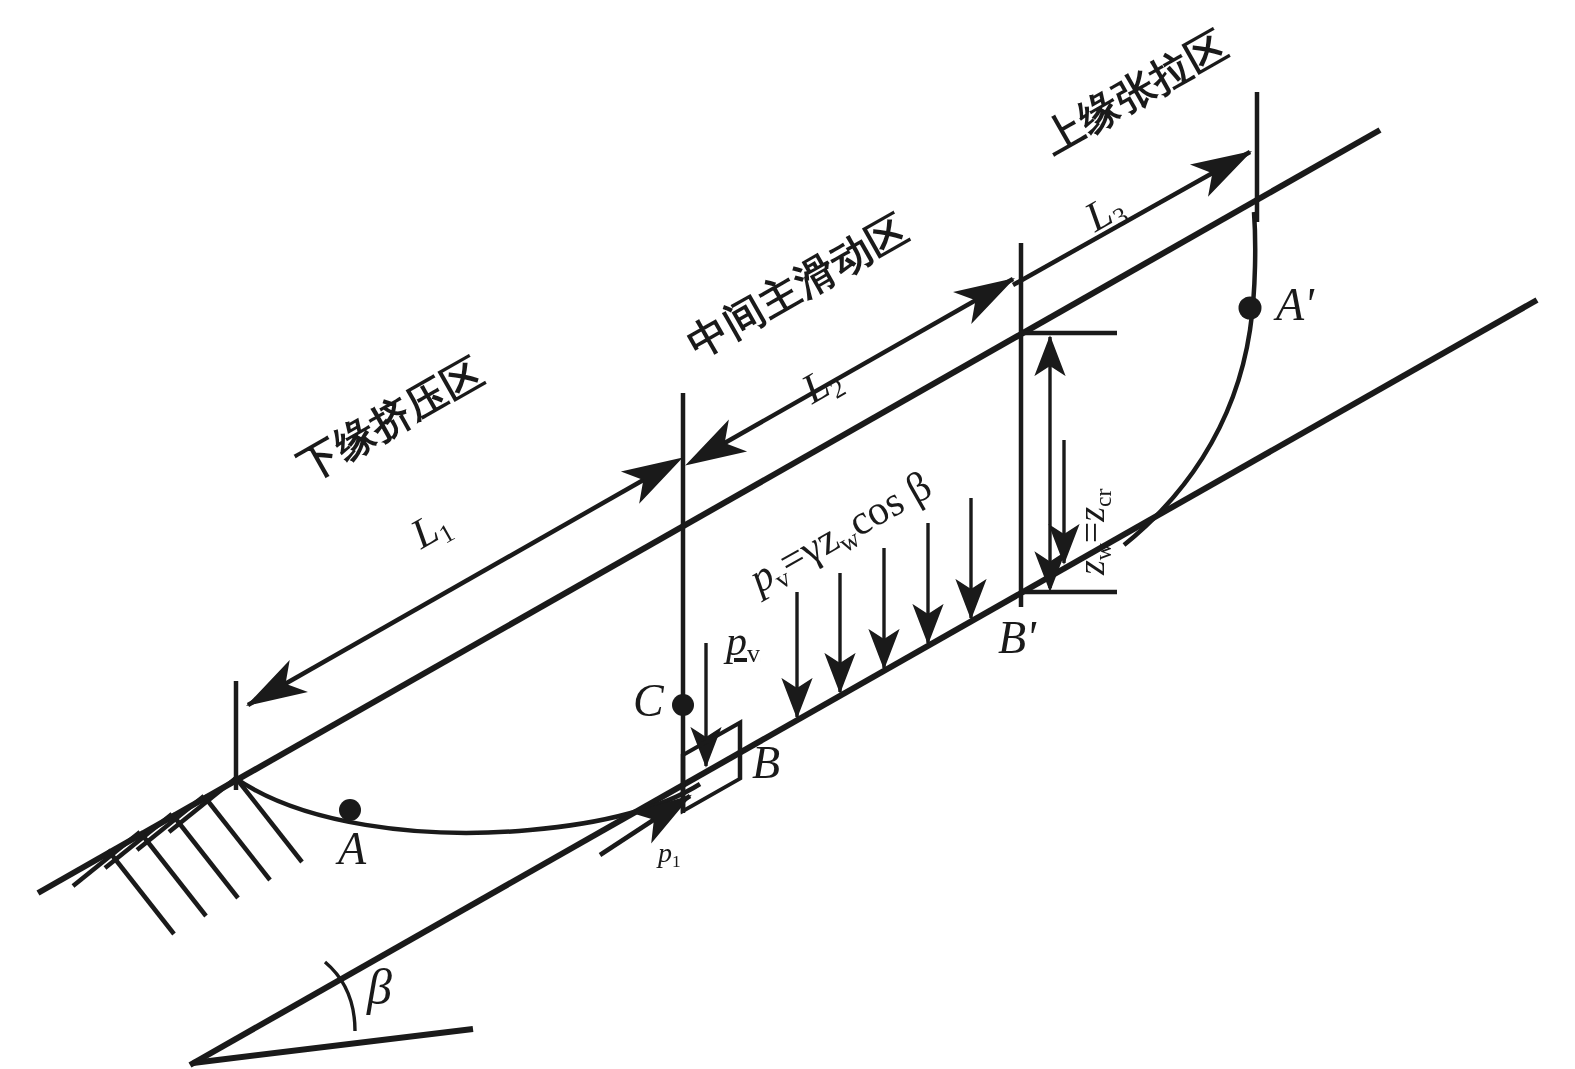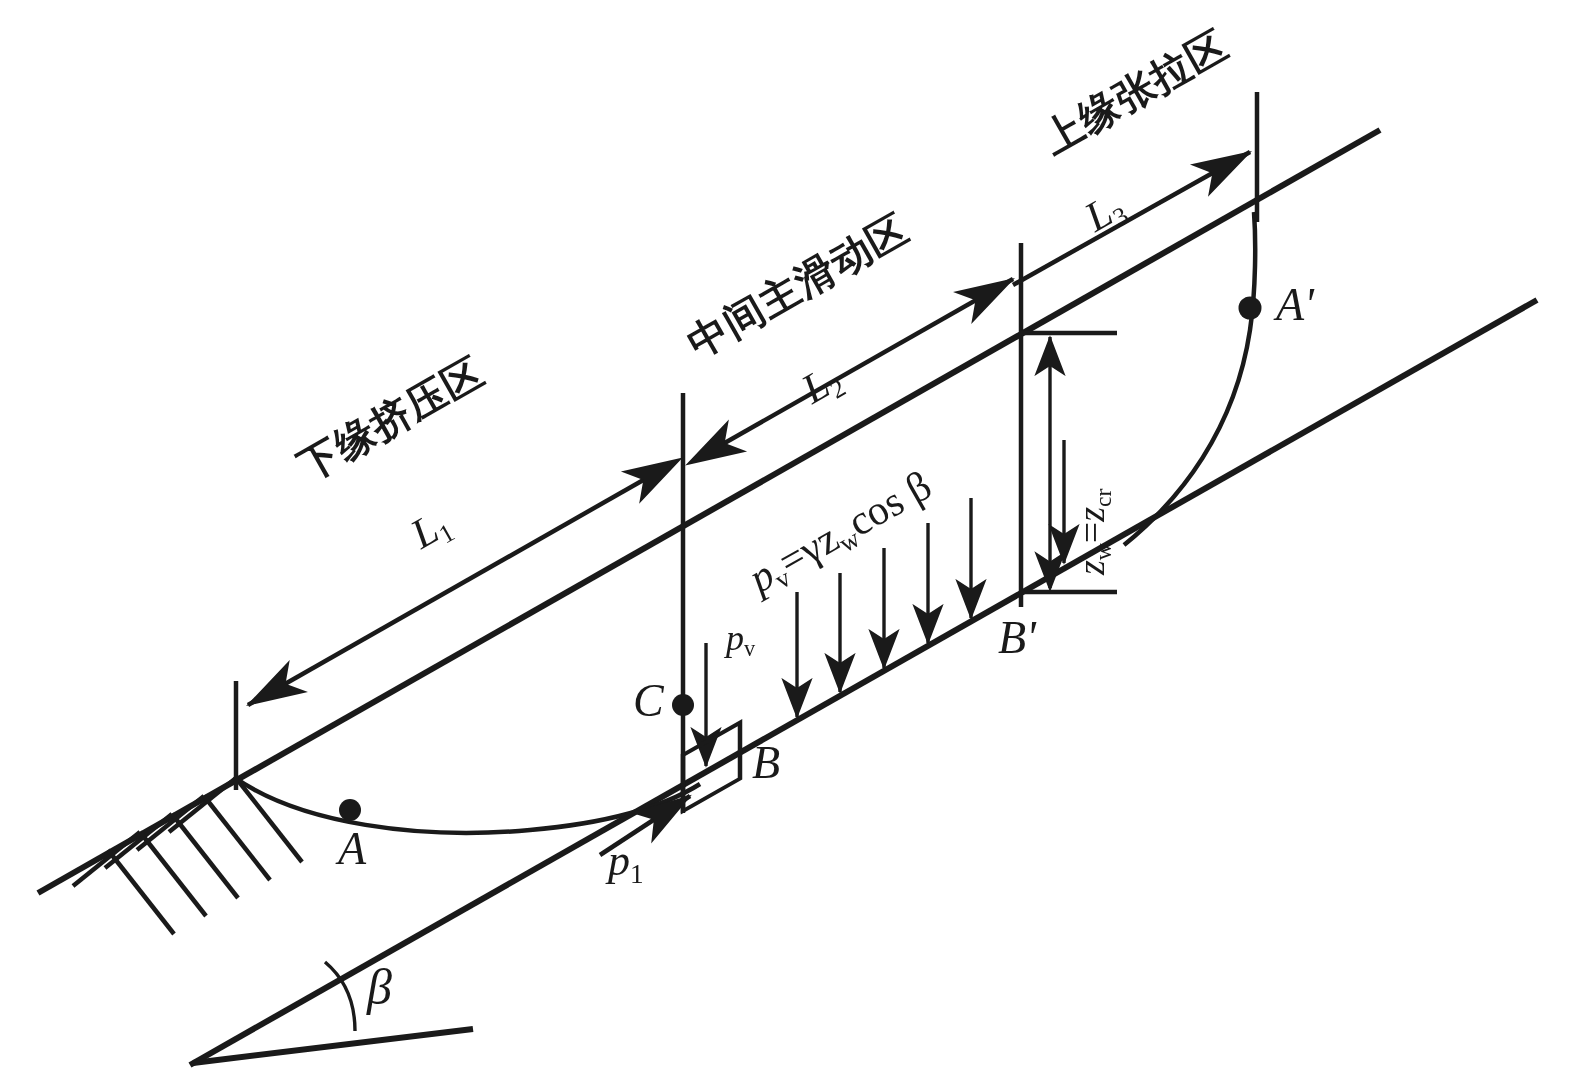--- a/index.html
+++ b/index.html
@@ -192,25 +192,25 @@
   <div class="lbl cn" style="left:1036px; top:125px; font-size:40px; transform:rotate(-29.6deg); transform-origin:0 0;">上缘张拉区</div>
 
   <div class="lbl ital" style="left:1078px; top:202px; font-size:42px; transform:rotate(-29.6deg); transform-origin:0 0;">
     <span>L</span><sub>3</sub>
   </div>
 
   <div class="lbl" style="left:742px; top:563px; font-size:42px; transform:rotate(-29.6deg); transform-origin:0 0;">
     <span class="ital">p</span><sub>v</sub><span class="upr">=γz</span><sub>w</sub><span class="upr">cos β</span>
   </div>
 
-  <div class="lbl" style="left:726px; top:620px; font-size:36px;">
+  <div class="lbl" style="left:726px; top:620px; font-size:42px;text-decoration:underline;">
     <span class="ital">p</span><sub>v</sub>
   </div>
 
-  <div class="lbl" style="left:608px; top:839px; font-size:44px;">
+  <div class="lbl" style="left:658px; top:839px; font-size:28px;">
     <span class="ital">p</span><sub>1</sub>
   </div>
 
   <div class="lbl" style="left:1072px; top:575px; font-size:38px; transform:rotate(-90deg); transform-origin:0 0;">
     <span class="ital">z</span><sub>w</sub><span class="upr">=</span><span class="ital">z</span><sub>cr</sub>
   </div>
 
   <div class="lbl ital" style="left:338px; top:826px; font-size:46px;">A</div>
 
   <div class="lbl ital" style="left:752px; top:740px; font-size:46px;">B</div>

